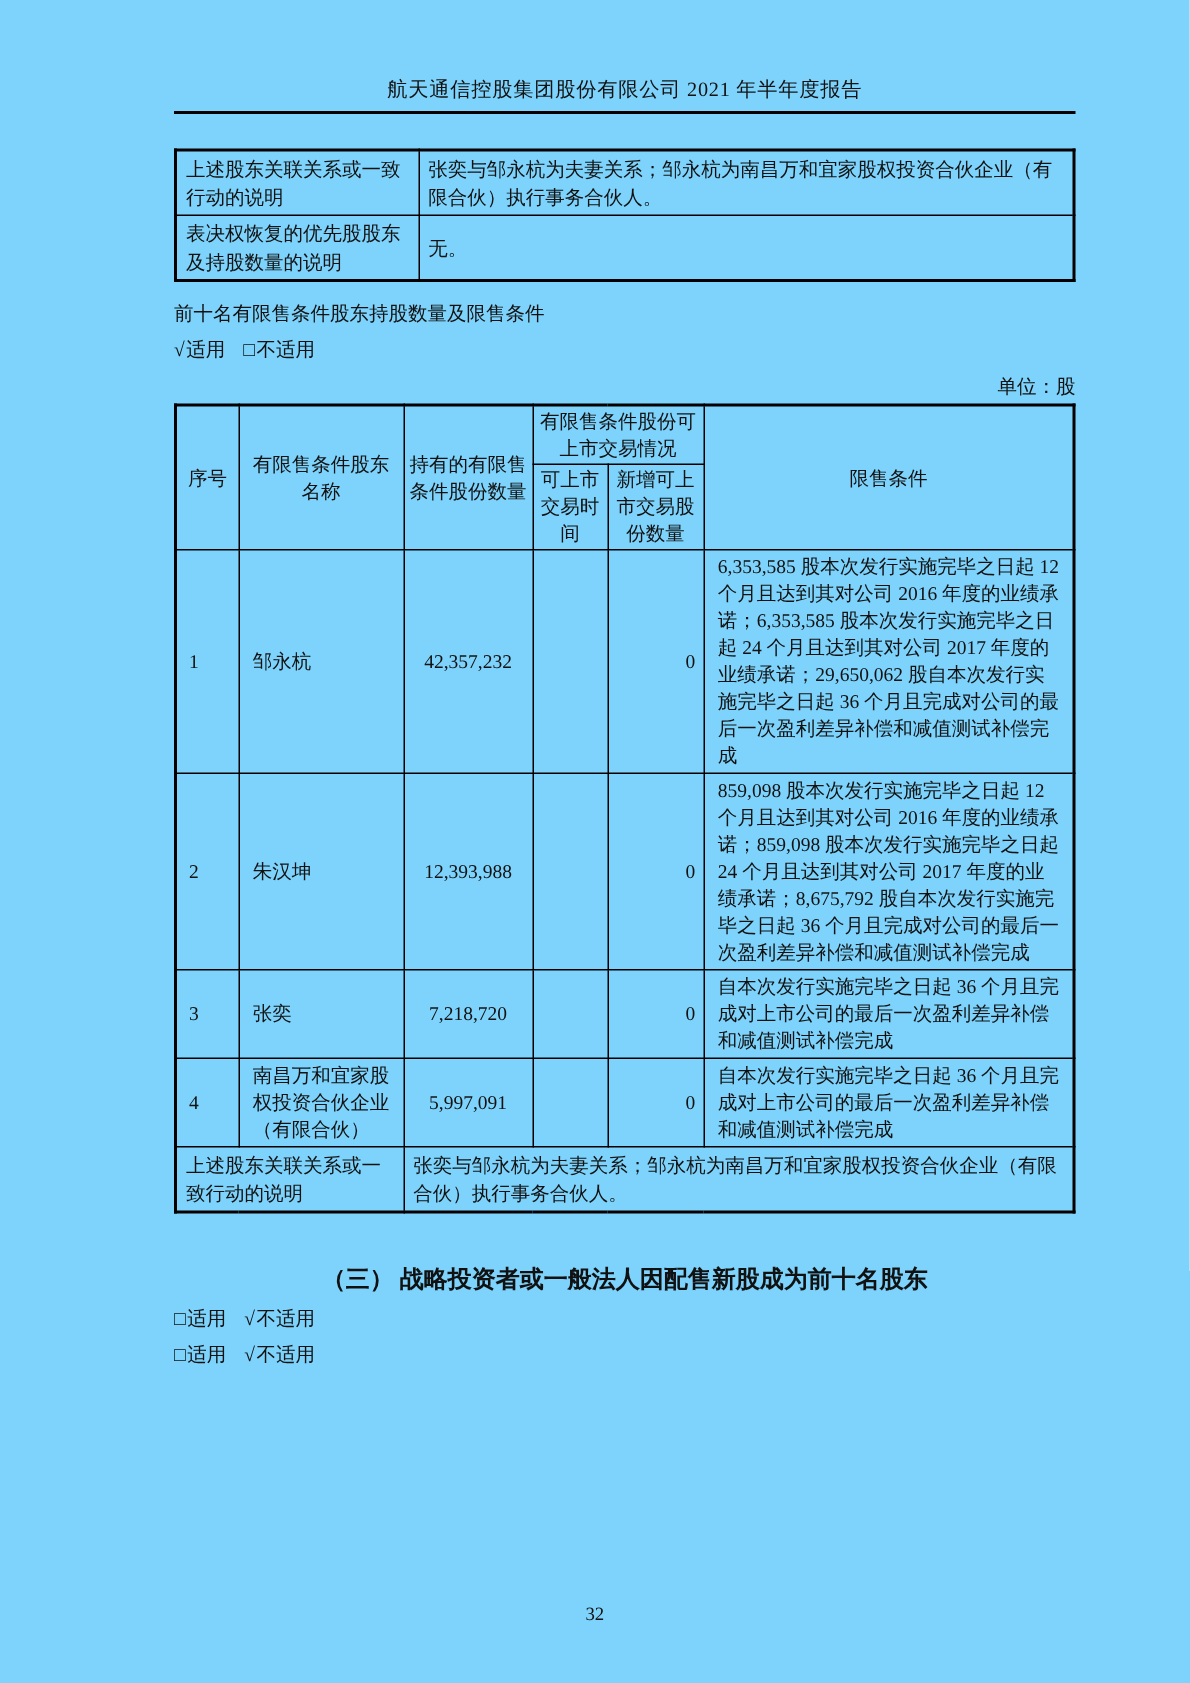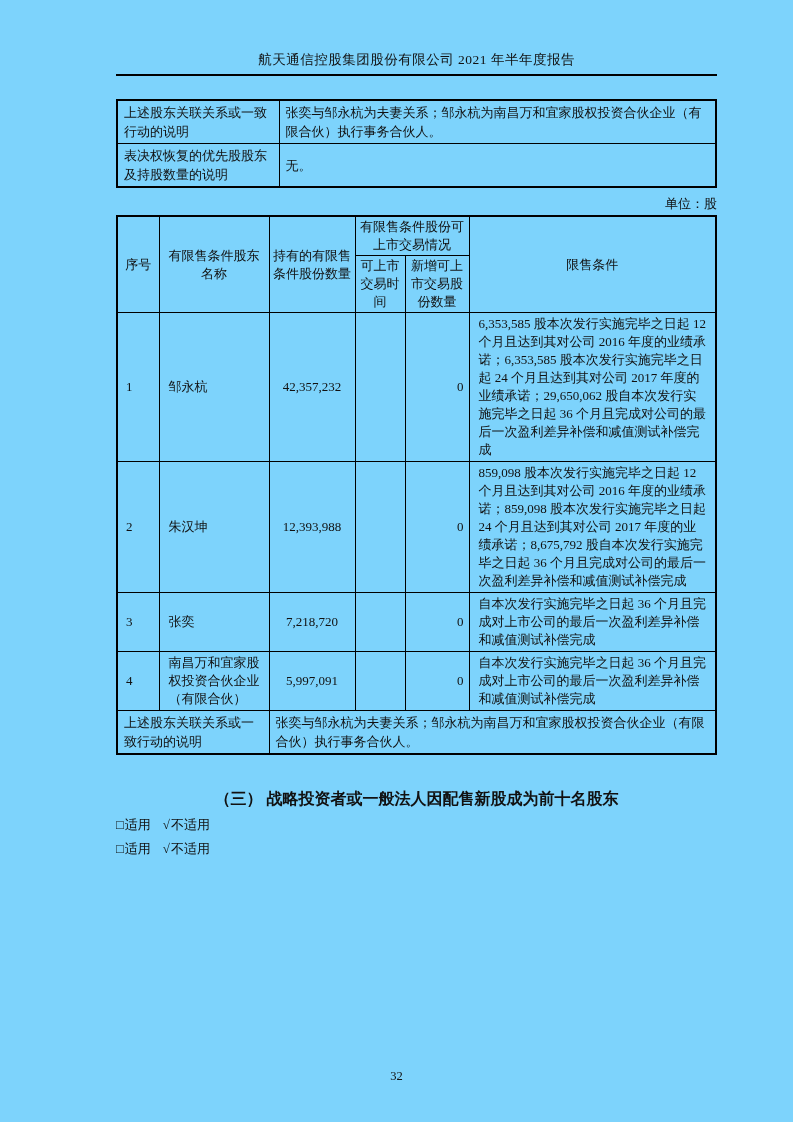--- a/index.html
+++ b/index.html
@@ -89,21 +89,25 @@
         <td class="lbl">上述股东关联关系或一致行动的说明</td>
         <td class="val">张奕与邹永杭为夫妻关系；邹永杭为南昌万和宜家股权投资合伙企业（有限合伙）执行事务合伙人。</td>
       </tr>
       <tr>
         <td class="lbl">表决权恢复的优先股股东及持股数量的说明</td>
         <td class="val">无。</td>
       </tr>
     </tbody>
       </table>
 
+    <p class="sec-title">前十名有限售条件股东持股数量及限售条件</p>
 
+    <p class="applicability">
+      <span class="grp"><span class="mark">√</span><span>适用</span></span><span class="grp"><span class="mark">□</span><span>不适用</span></span>
+    </p>
 
     <p class="unit-label">单位：股</p>
 
     <table class="tbl main-table">
       <colgroup>
         <col style="width:42px">
           <col style="width:110px">
           <col style="width:86px">
         <col style="width:50px">
           <col style="width:64px">

